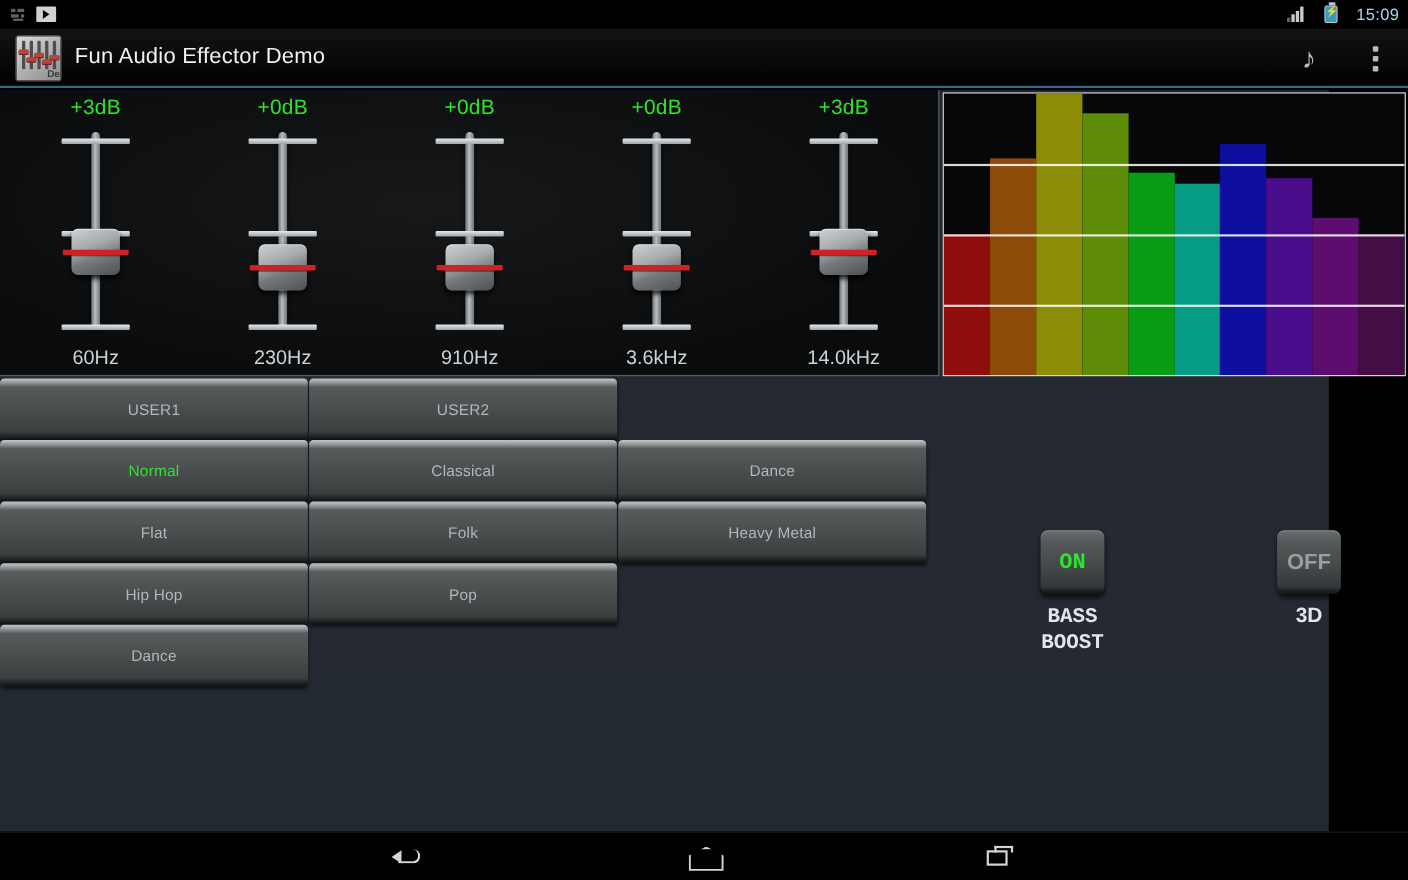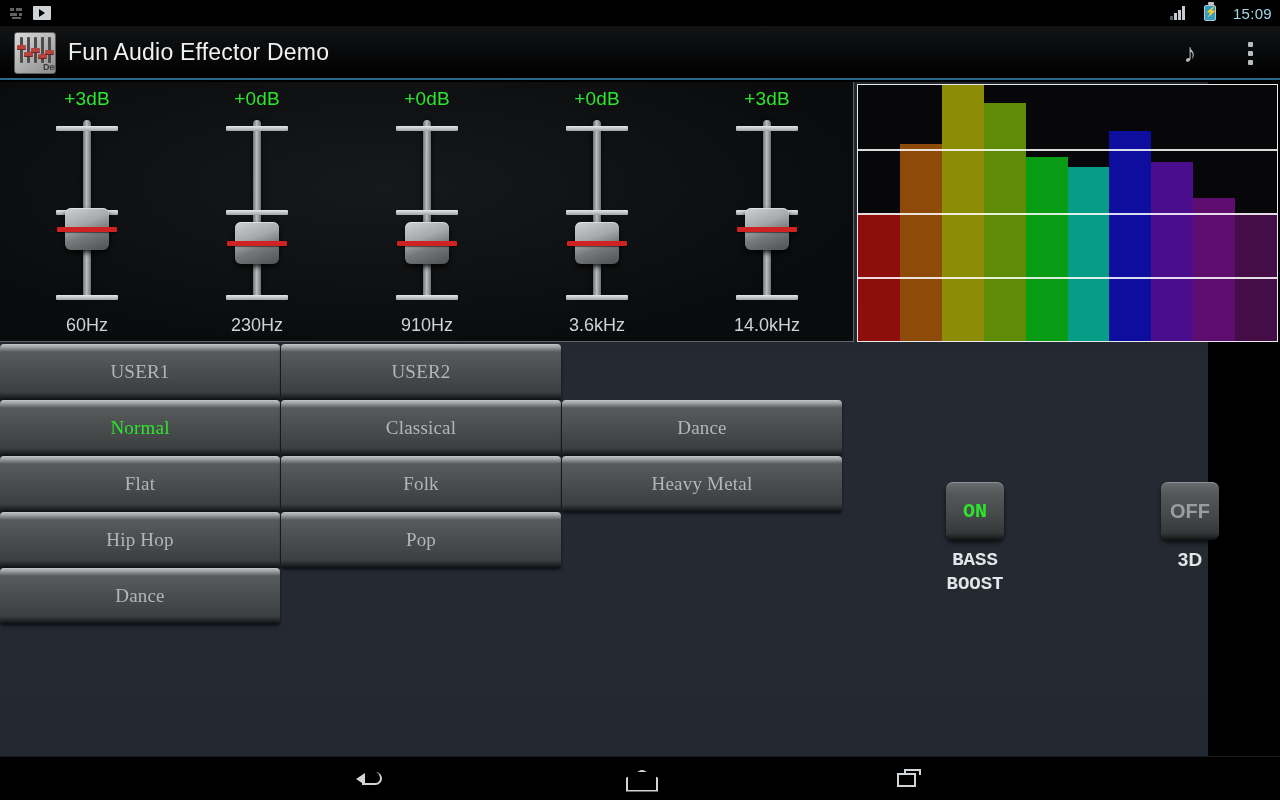--- a/index.html
+++ b/index.html
@@ -67,21 +67,21 @@
     border:1px solid #5d5d5d; border-radius:3px; overflow:hidden;
   }
   .ab-icon-app .eqline { position:absolute; width:3px; background:#4d4d4d; border-radius:1px; }
   .ab-icon-app .knb { position:absolute; width:9px; height:4px; background:#b9443f; border-radius:1px; box-shadow:0 1px 0 #6d2320; }
   .ab-icon-app .demo {
     position:absolute; left:0; bottom:1px; width:100%; text-align:center;
     font-size:9px; font-weight:bold; color:#3b3b3b; letter-spacing:-.2px;padding-left:28px;
   }
   .ab-title {
     position:absolute; left:68px; top:26px; transform:translateY(-50%);
-    color:#f1f1f1; font-size:23px; letter-spacing:.2px;
+    color:#f1f1f1; font-size:20px; letter-spacing:.2px;
   }
   .ab-actions { position:absolute; right:0; top:0; height:54px; display:flex; align-items:center; }
   .ab-btn { width:60px; height:54px; display:flex; align-items:center; justify-content:center; }
   .icon-music { color:#b9bdc0; font-size:26px; line-height:1; }
   .icon-overflow { width:5px; height:23px; display:flex; flex-direction:column; justify-content:space-between; }
   .icon-overflow i { display:block; width:5px; height:5px; background:#b9bdc0; border-radius:1px; }
 
   
   .content {
     position:absolute; left:0; top:82px; width:1208px; height:674px;
@@ -145,21 +145,21 @@
 
   
   .presets { position:absolute; left:0; top:262px; width:846px; }
   .preset-row { display:flex; height:56px; }
   .btn {
     position:relative; width:280px; height:56px; margin-right:1px;
     background:linear-gradient(180deg,#c3c6c8 0%,#9b9e9f 6%,#585b5c 14%,#4a4d4e 50%,#3c3f40 86%,#0e0f10 100%);
     border-radius:4px;
     box-shadow:0 2px 3px rgba(0,0,0,.6);
     display:flex; align-items:center; justify-content:center;
-    color:#b2b6b8; font-size:19px; letter-spacing:.2px;font-family:Liberation Serif, serif;
+    color:#b2b6b8; font-size:14px; letter-spacing:.2px;
   }
   .btn.selected { color:#2ee52e; }
 
   
   .effects { position:absolute; left:860px; top:400px; width:420px; height:140px; }
   .effect { position:absolute; top:0; text-align:center; width:150px; }
   .effect .sq {
     width:58px; height:58px; margin:0 auto;
     background:linear-gradient(180deg,#6a6d6f 0%,#555859 20%,#464a4b 55%,#35383a 88%,#111314 100%);
     border-radius:7px;

